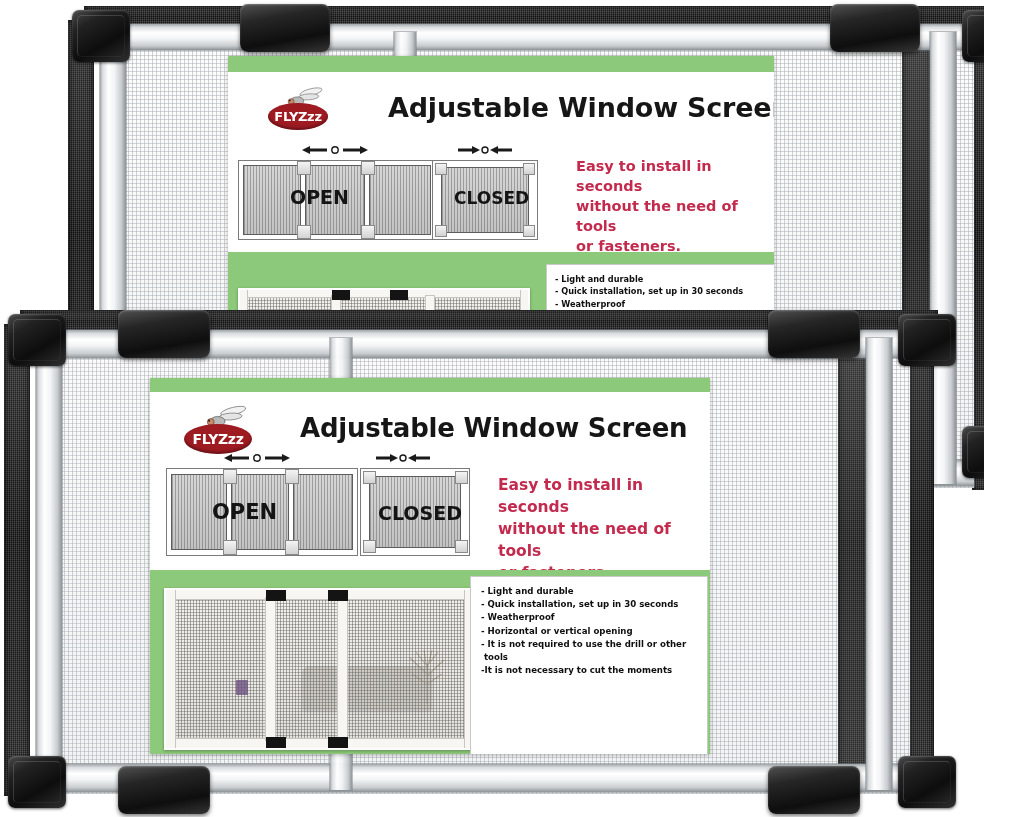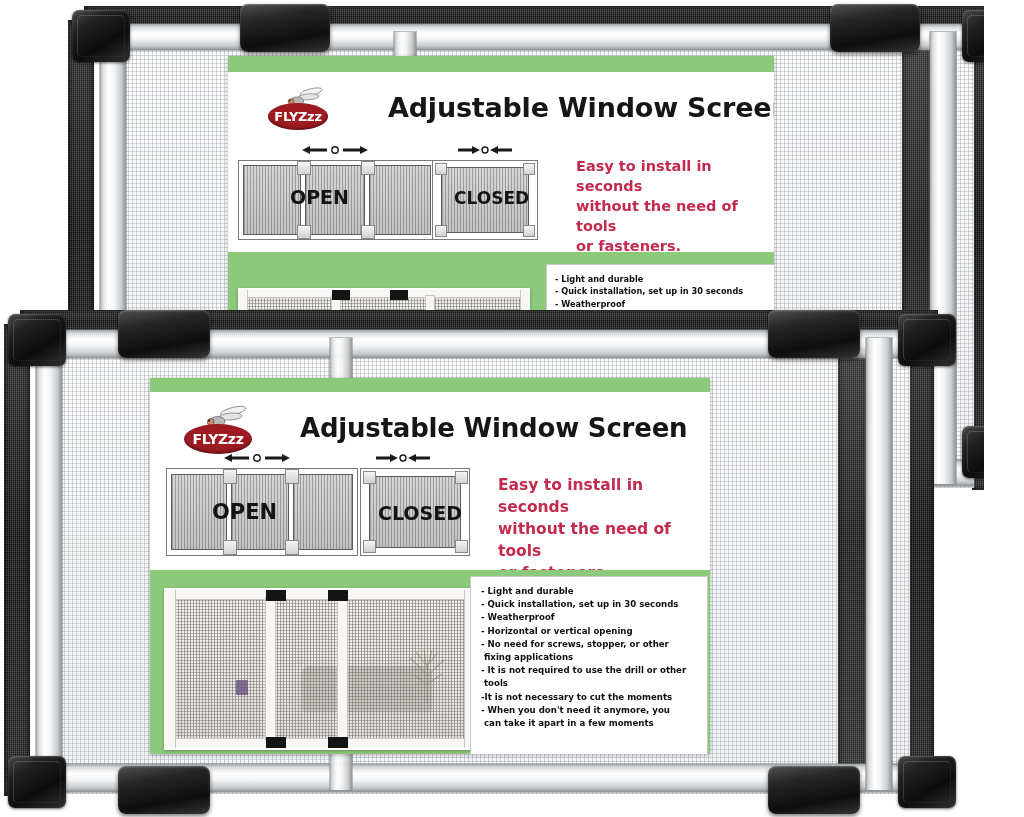--- a/index.html
+++ b/index.html
@@ -336,24 +336,20 @@
       <div class="pclip" style="left:100px;bottom:0;width:20px;height:11px;"></div>
       <div class="pclip" style="left:162px;bottom:0;width:20px;height:11px;"></div>
     </div>
 
     <div class="bullets" style="left:320px;top:198px;width:222px;height:170px;padding:8px 4px 0 10px;">
       <ul>
         <li style="font-size:8.6px;line-height:13.2px;">- Light and durable</li>
         <li style="font-size:8.6px;line-height:13.2px;">- Quick installation, set up in 30 seconds</li>
         <li style="font-size:8.6px;line-height:13.2px;">- Weatherproof</li>
         <li style="font-size:8.6px;line-height:13.2px;">- Horizontal or vertical opening</li>
-        <li style="font-size:8.6px;line-height:13.2px;">- No need for screws, stopper, or other
- fixing applications</li>
         <li style="font-size:8.6px;line-height:13.2px;">- It is not required to use the drill or other
  tools</li>
         <li style="font-size:8.6px;line-height:13.2px;">-It is not necessary to cut the moments</li>
-        <li style="font-size:8.6px;line-height:13.2px;">- When you don't need it anymore, you
- can take it apart in a few moments</li>
       </ul>
     </div>
   </div>
 
 </div>
 
 </body></html>

